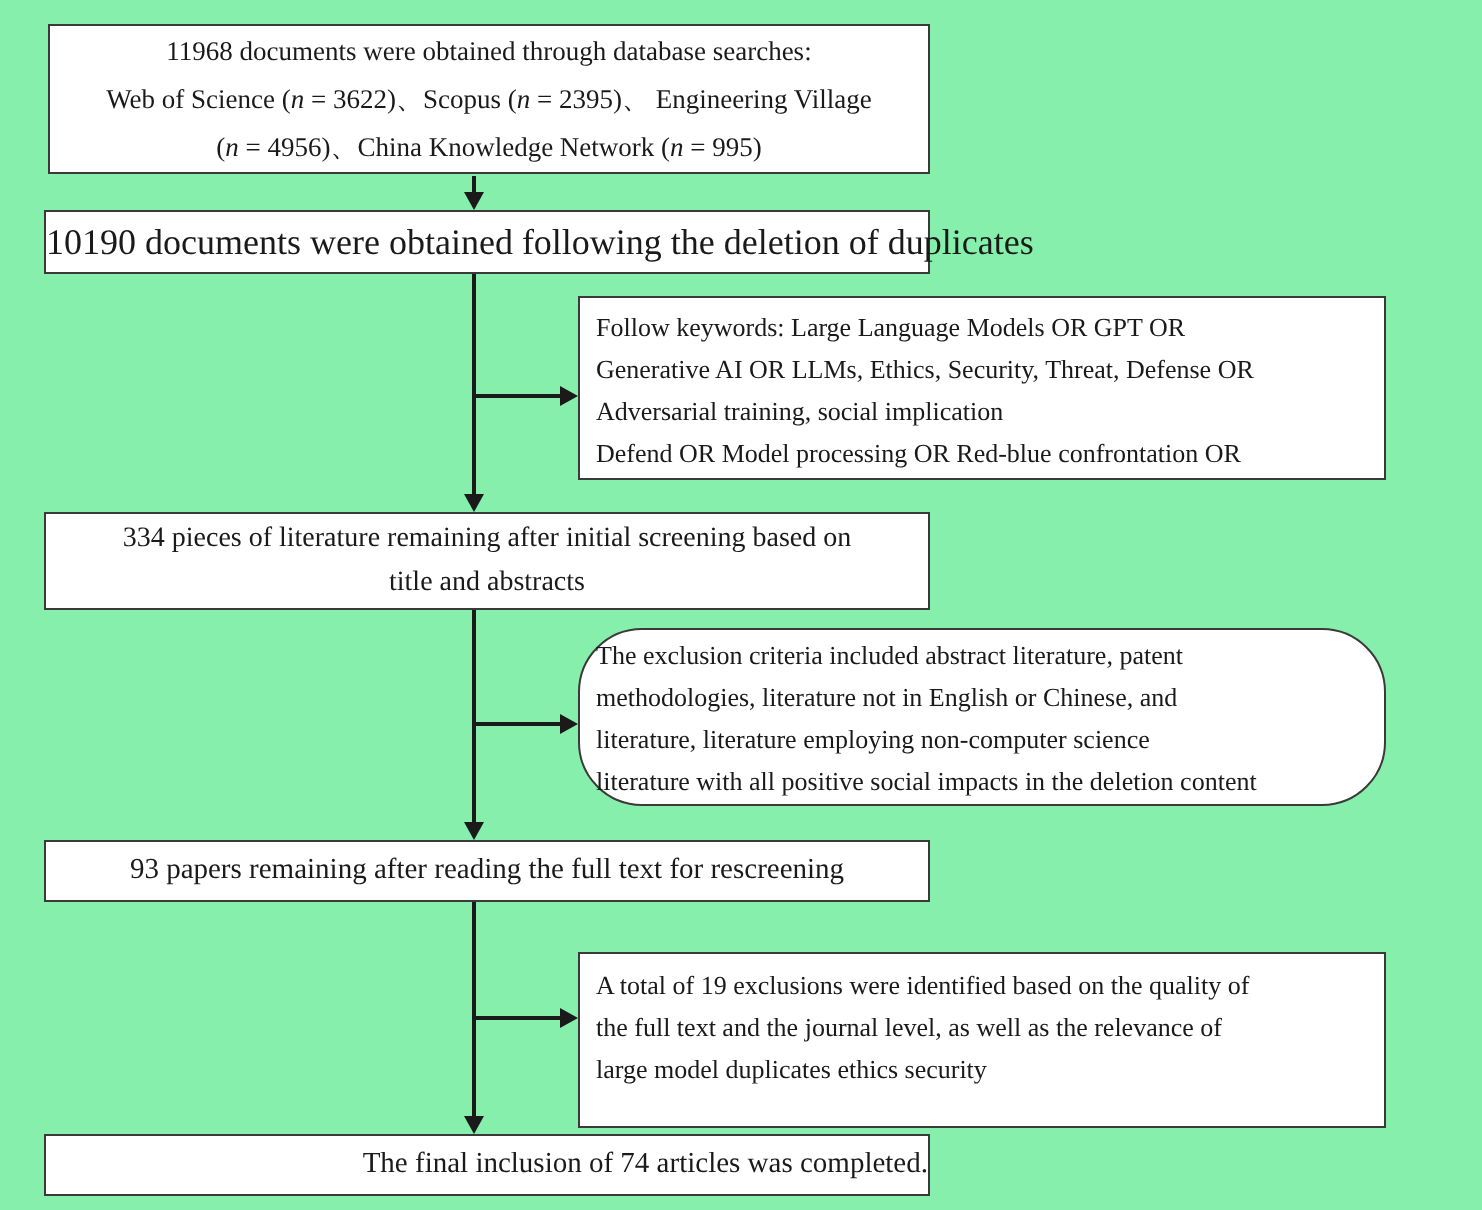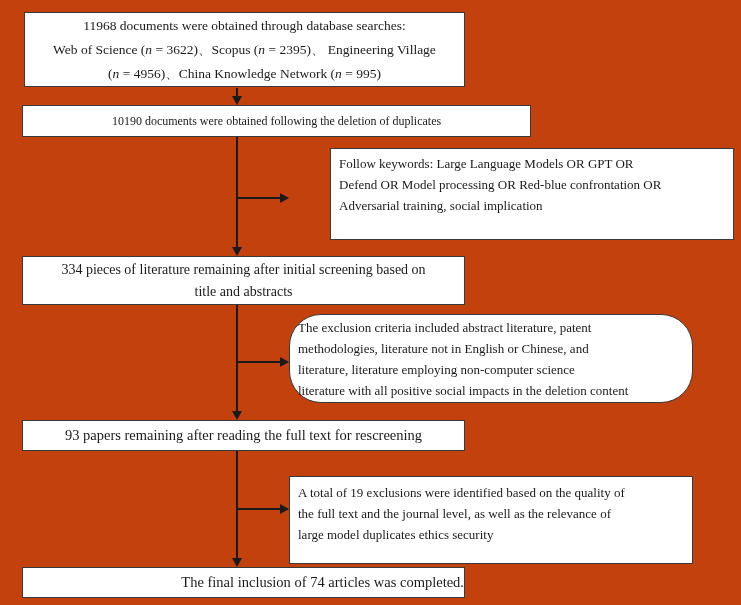--- a/index.html
+++ b/index.html
@@ -1,19 +1,19 @@
 <!DOCTYPE html>
 <html><head>
 <meta charset="utf-8">
 <style>
   html,body{margin:0;padding:0;background:#ffffff;}
   #stage{
     position:relative;
     width:741px;height:605px;
-    background:#c2410c;
+    background:#86efac;
     font-family:"Liberation Serif","DejaVu Serif",serif;
     color:#1a1a1a;
     overflow:hidden;
   }
   .bx{
     position:absolute;
     box-sizing:border-box;
     border:1.5px solid #3a3a3a;
     background:#ffffff;
   }
@@ -52,33 +52,34 @@
 
   <div class="bx main" style="left:24px;top:12px;width:441px;height:75px;font-size:13.5px;line-height:24px;">
     <div class="mline">11968 documents were obtained through database searches:</div>
     <div class="mline"><span>Web of Science (</span><span class="it">n</span><span> = 3622)、Scopus (</span><span class="it">n</span><span> = 2395)、 Engineering Village</span></div>
     <div class="mline"><span>(</span><span class="it">n</span><span> = 4956)、China Knowledge Network (</span><span class="it">n</span><span> = 995)</span></div>
   </div>
 
   <div class="vl" style="left:236px;top:88px;height:9px;"></div>
   <div class="tri-down" style="left:232px;top:96px;"></div>
 
-  <div class="bx main" style="left:22px;top:105px;width:509px;height:32px;font-size:12px;">
+  <div class="bx main" style="left:22px;top:105px;width:443px;height:32px;font-size:18px;">
     <div class="mline">10190 documents were obtained following the deletion of duplicates</div>
   </div>
 
   <div class="vl" style="left:236px;top:137px;height:110px;"></div>
   <div class="tri-down" style="left:232px;top:247px;"></div>
   <div class="hl" style="left:237px;top:197px;width:44px;"></div>
   <div class="tri-right" style="left:280px;top:193px;"></div>
 
-  <div class="bx side" style="left:289px;top:148px;width:404px;height:92px;margin-left:41px;">
+  <div class="bx side" style="left:289px;top:148px;width:404px;height:92px;">
     <div class="sline">Follow keywords: Large Language Models OR GPT OR</div>
+    <div class="sline">Generative AI OR LLMs, Ethics, Security, Threat, Defense OR</div>
+    <div class="sline">Adversarial training, social implication</div>
     <div class="sline">Defend OR Model processing OR Red-blue confrontation OR</div>
-    <div class="sline">Adversarial training, social implication</div>
   </div>
 
   <div class="bx main" style="left:22px;top:256px;width:443px;height:49px;font-size:14px;line-height:22px;">
     <div class="mline">334 pieces of literature remaining after initial screening based on</div>
     <div class="mline">title and abstracts</div>
   </div>
 
   <div class="vl" style="left:236px;top:305px;height:106px;"></div>
   <div class="tri-down" style="left:232px;top:411px;"></div>
   <div class="hl" style="left:237px;top:361px;width:44px;"></div>

